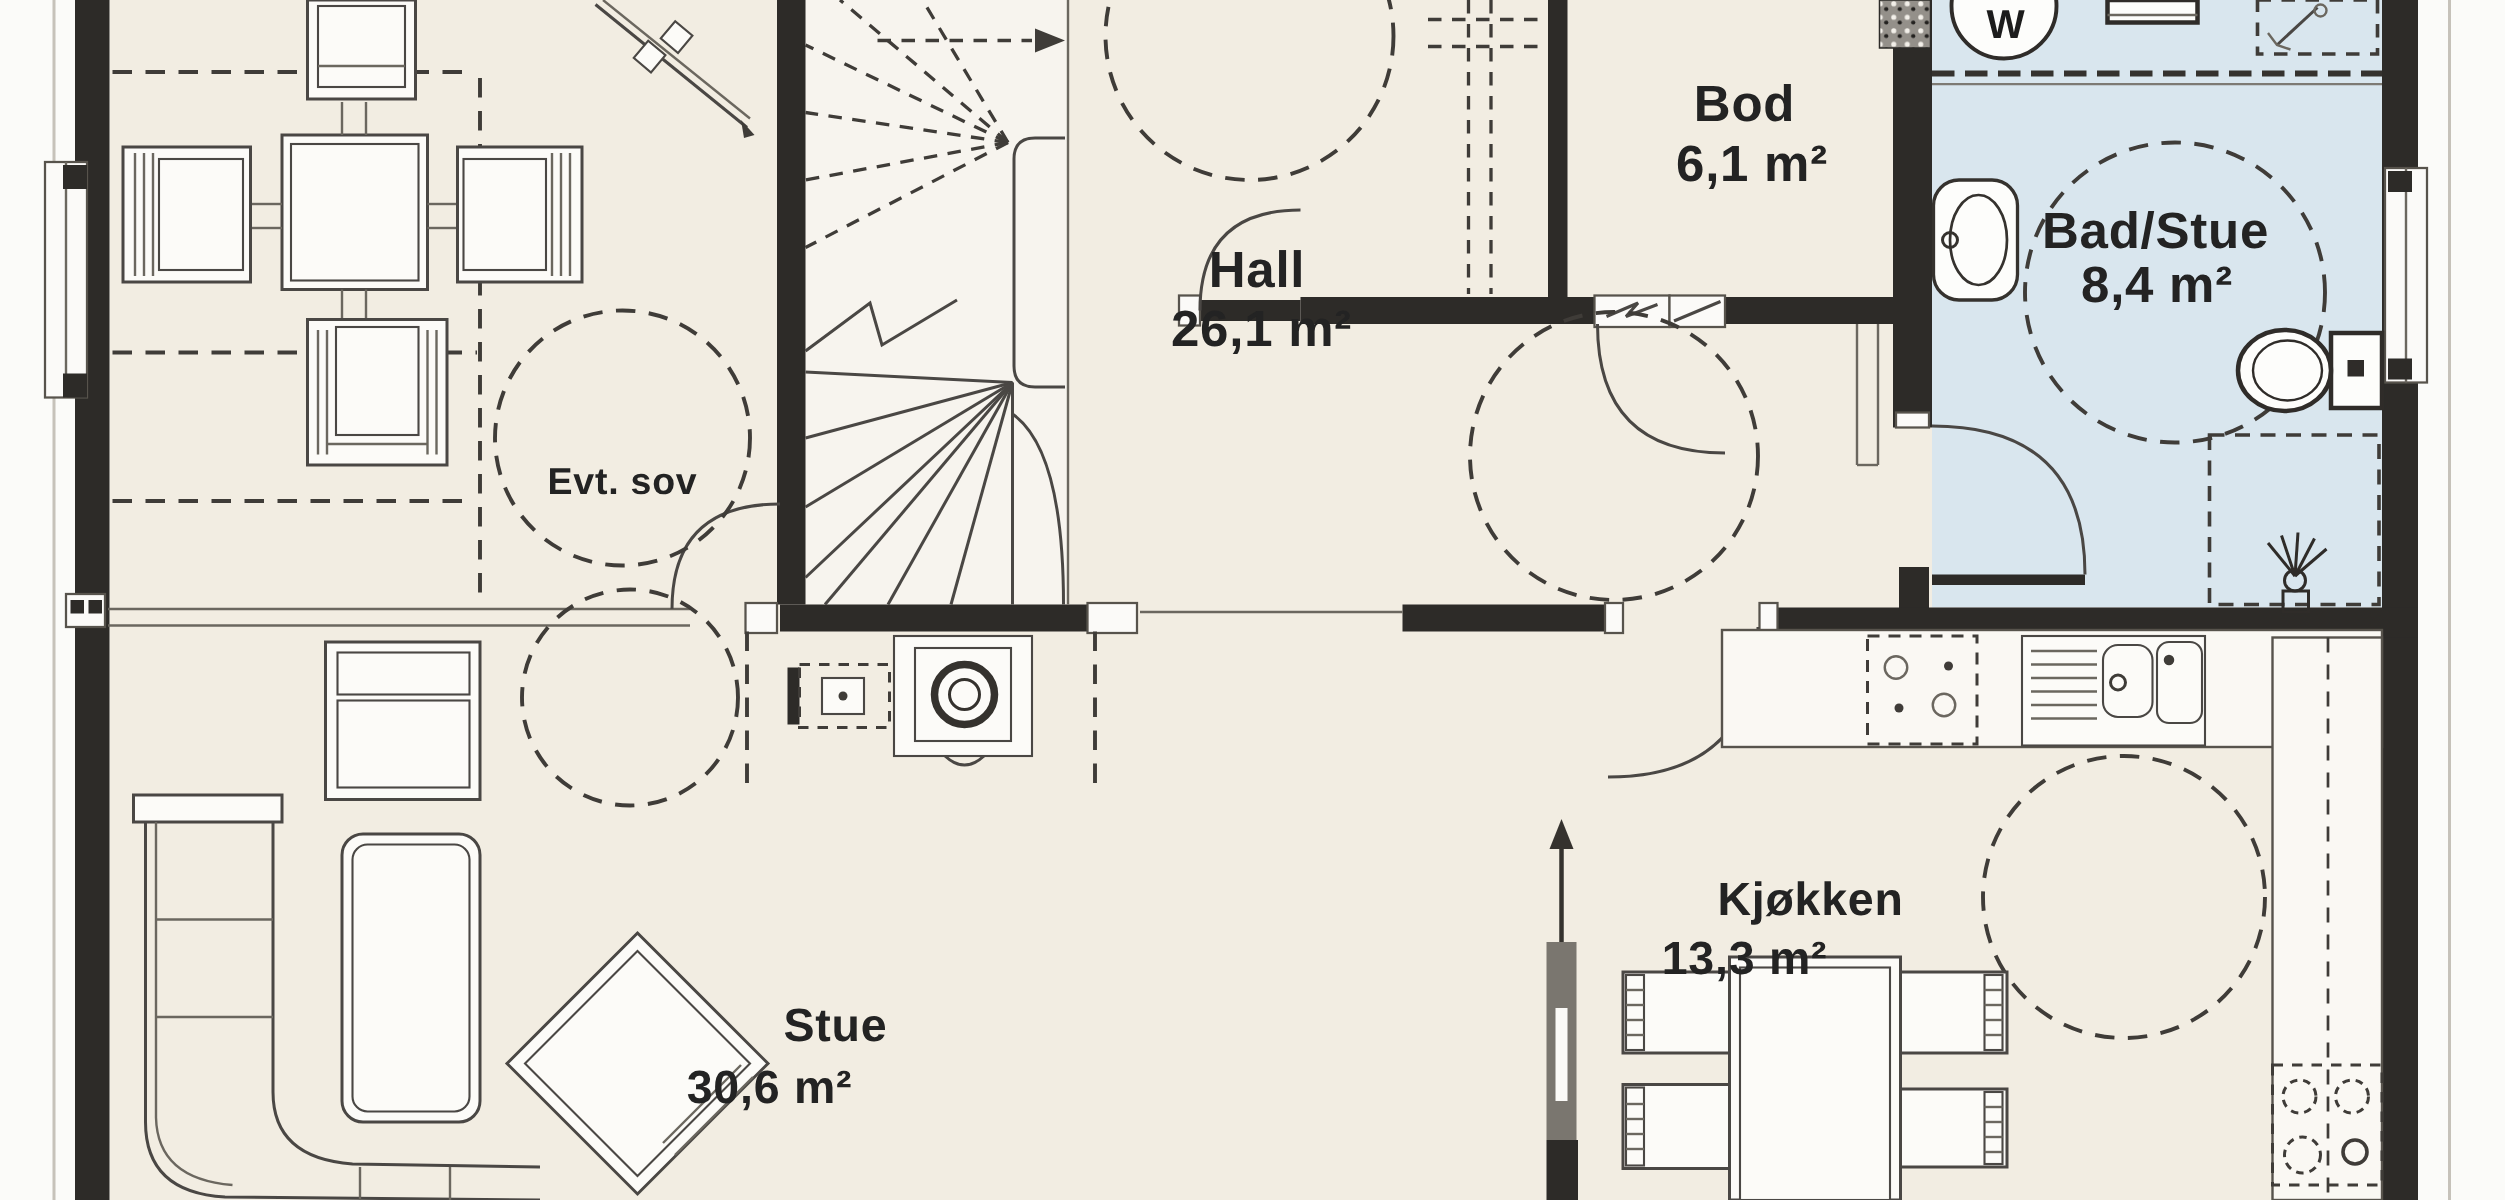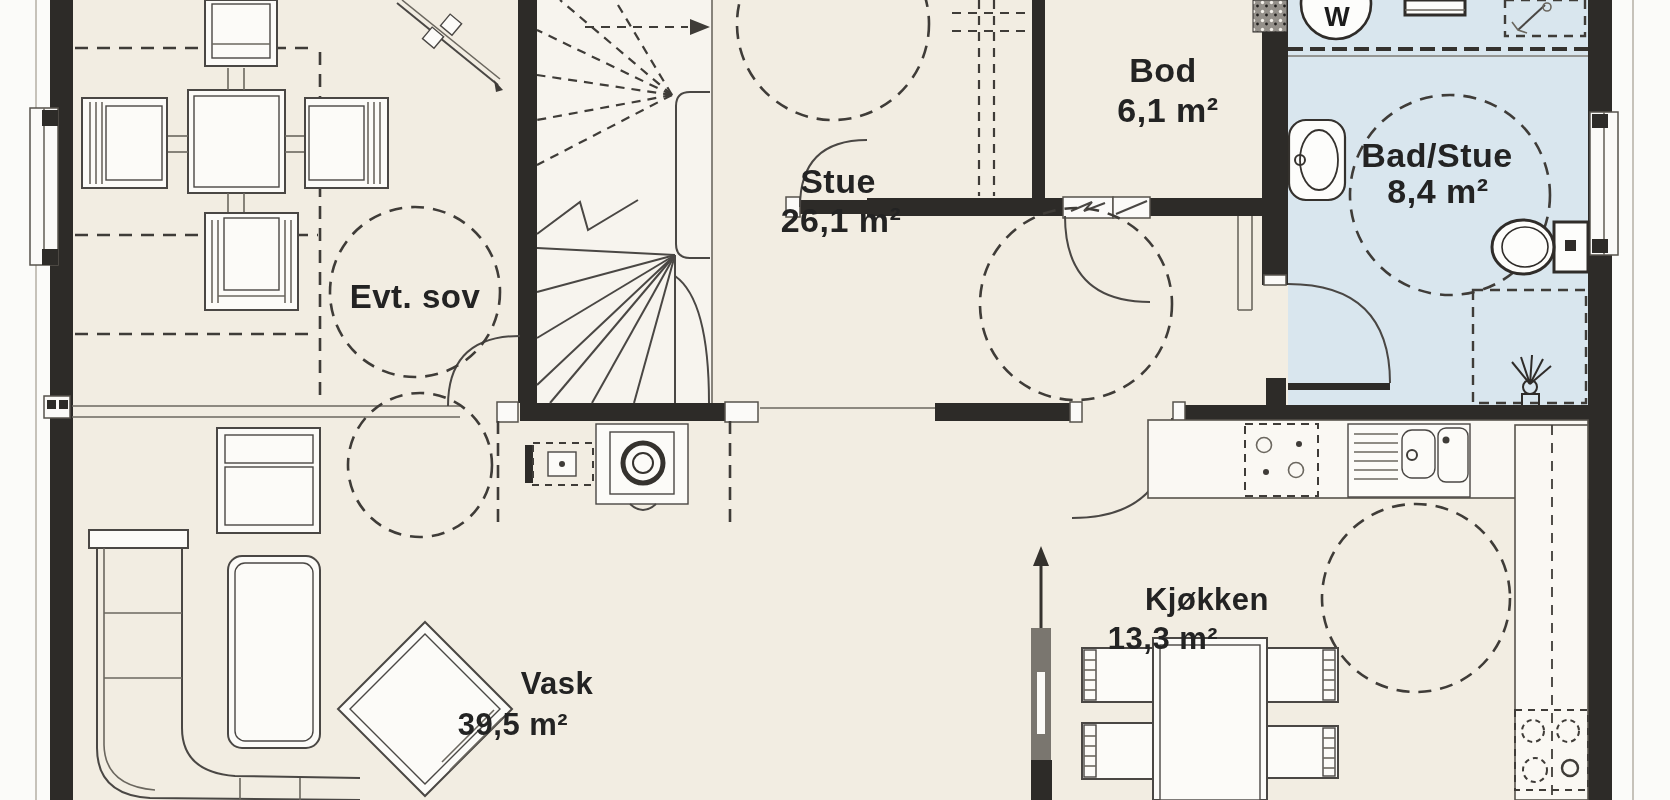--- a/index.html
+++ b/index.html
@@ -13,21 +13,21 @@
   .w{fill:var(--wall);}
   .ln{stroke:var(--line);fill:none;stroke-width:2;}
   .thin{stroke:#6b675f;fill:none;stroke-width:1.6;}
   .wh{fill:#fcfbf8;stroke:var(--line);stroke-width:2;}
   .wh2{fill:#fcfbf8;stroke:var(--line);stroke-width:1.4;}
   .jamb{fill:#fbfaf8;stroke:#57534c;stroke-width:1.5;}
   .dash{stroke:#3f3c38;fill:none;stroke-width:2.6;stroke-dasharray:13 9;}
   .dashf{stroke:#3f3c38;fill:none;stroke-width:2.2;stroke-dasharray:9 7;}
   .lbl{position:absolute;transform:translate(-50%,-50%);color:var(--text);
        font-weight:bold;white-space:nowrap;letter-spacing:.5px;}
-  .s29{font-size:34px;} .s31{font-size:31px;margin-top:36px;} .s25{font-size:33px;}
+  .s29{font-size:34px;} .s31{font-size:31px;margin-top:36px;} .s25{font-size:25px;margin-top:25px;}
   .wm{position:absolute;transform:translate(-50%,-50%);color:#1c1c1c;
       font-weight:bold;font-size:27px;}
 </style>
 </head>
 <body>
 
 <div class="stage">
 <svg width="1670" height="800" viewBox="0 0 1670 800">
   <defs>
     <pattern id="speck" width="9" height="9" patternUnits="userSpaceOnUse">
@@ -385,29 +385,29 @@
         <line x1="1530" y1="384" x2="1551" y2="366"></line>
         <circle cx="1530" cy="387" r="7"></circle>
         <rect x="1522" y="394" width="17" height="14"></rect>
       </g>
     </g>
   </g>
 </svg>
 
 <div class="lbl s25" style="left:415px;top:297px">Evt. sov</div>
 
-<div class="lbl s29" style="left:838px;top:181px">Stue</div>
+<div class="lbl s29" style="left:838px;top:181px">Hall</div>
 <div class="lbl s29" style="left:841px;top:220px">26,1 m²</div>
 
 <div class="lbl s29" style="left:1163px;top:70px">Bod</div>
 <div class="lbl s29" style="left:1168px;top:110px">6,1 m²</div>
 
 <div class="lbl s29" style="left:1437px;top:155px">Bad/Stue</div>
 <div class="lbl s29" style="left:1438px;top:191px">8,4 m²</div>
 
-<div class="lbl s31" style="left:557px;top:648px">Vask</div>
-<div class="lbl s31" style="left:513px;top:689px">39,5 m²</div>
+<div class="lbl s31" style="left:557px;top:648px">Stue</div>
+<div class="lbl s31" style="left:513px;top:689px">30,6 m²</div>
 
 <div class="lbl s31" style="left:1207px;top:564px">Kjøkken</div>
 <div class="lbl s31" style="left:1163px;top:603px">13,3 m²</div>
 
 <div class="wm" style="left:1337px;top:17px">W</div>
 </div>
 
 </body></html>

